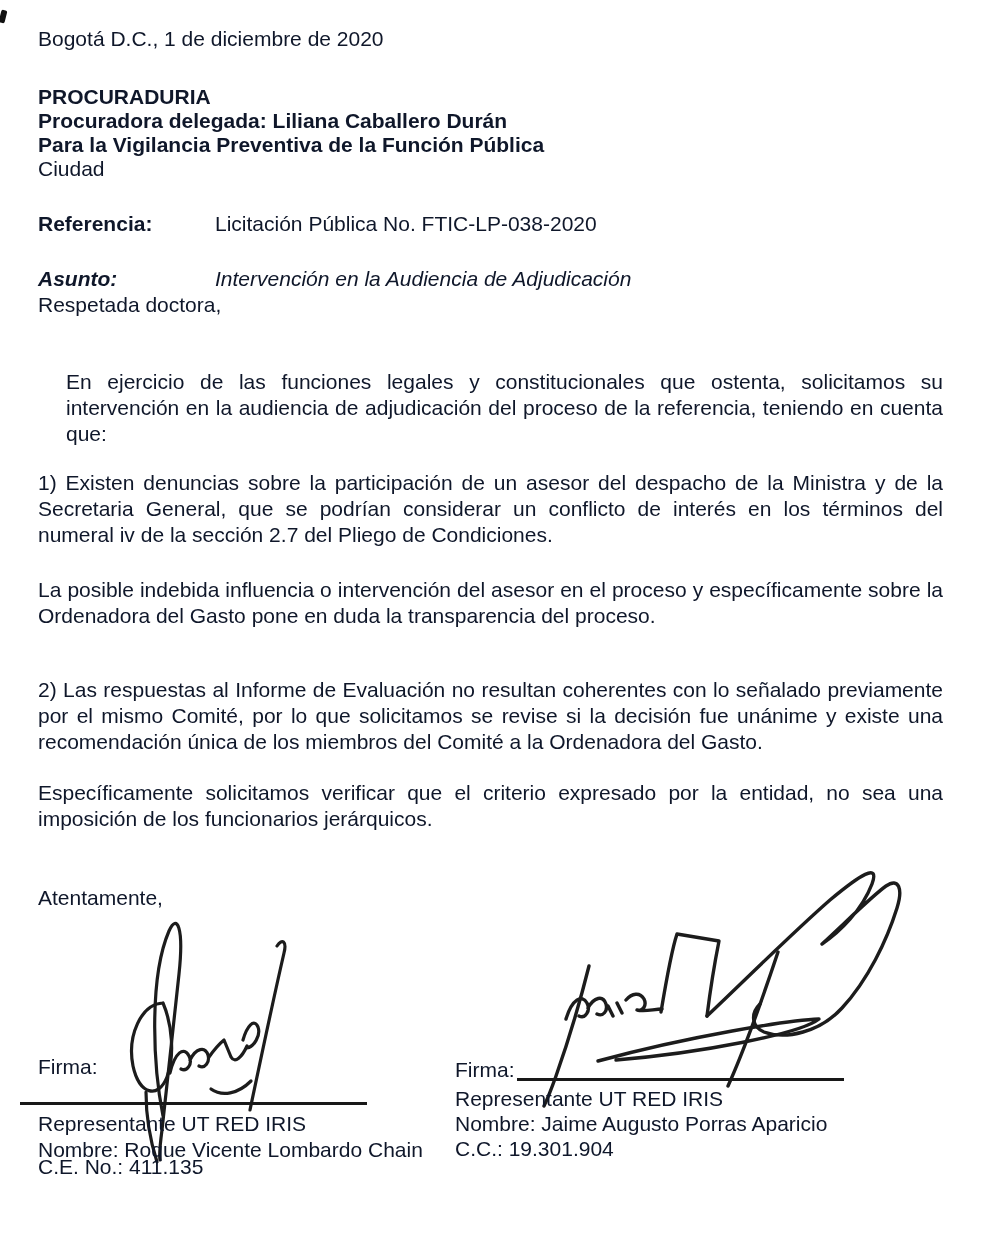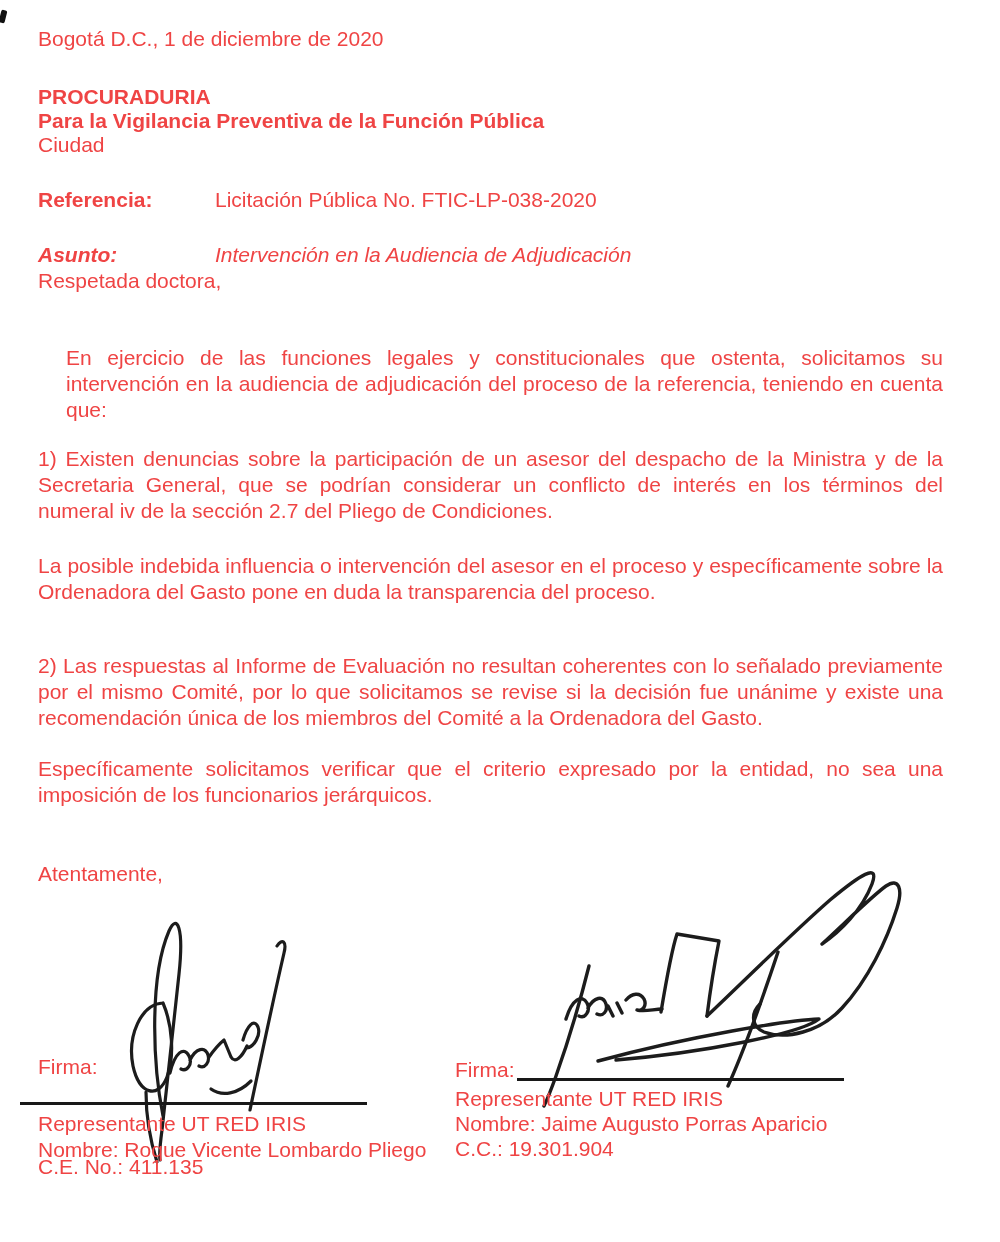--- a/index.html
+++ b/index.html
@@ -5,21 +5,21 @@
   html,body{margin:0;padding:0;background:#e8e8e8;}
   .page{
     position:relative;
     width:1000px;height:1242px;
     margin:0 auto;
     background:#ffffff;
     box-sizing:border-box;
     padding:26px 57px 0 38px;
     font-family:"Liberation Sans","DejaVu Sans",sans-serif;
     font-size:21px;
-    color:#ef4444;
+    color:#0f172a;
     overflow:hidden;
   }
   .date-line{line-height:26px;}
   .recipient{margin-top:33px;line-height:24px;}
   .recipient .b{font-weight:700;}
   .label-row{display:flex;line-height:26px;}
   .label-row .lbl{font-weight:700;flex:0 0 177px;}
   .ref-row{margin-top:30px;}
   .subj-row{margin-top:29px;font-style:italic;}
   .greeting{line-height:26px;}
@@ -59,20 +59,21 @@
 <body>
 
 <div class="page">
 
   <div class="speck"></div>
 
   <div class="date-line">Bogotá D.C., 1 de diciembre de 2020</div>
 
   <div class="recipient">
     <div class="b">PROCURADURIA</div>
+    <div class="b">Procuradora delegada: Liliana Caballero Durán</div>
     <div class="b">Para la Vigilancia Preventiva de la Función Pública</div>
     <div>Ciudad</div>
   </div>
 
   <div class="label-row ref-row">
     <span class="lbl">Referencia:</span>
     <span>Licitación Pública No. FTIC-LP-038-2020</span>
   </div>
 
   <div class="label-row subj-row">
@@ -108,21 +109,21 @@
       <path d="M707,1016 C740,985 790,935 830,900 C860,875 880,862 872,884 C862,910 840,932 822,944 C846,922 872,896 886,886 C899,877 903,889 897,908 C887,940 868,980 842,1008 C820,1032 786,1040 764,1032 C752,1027 750,1014 760,1004"></path>
       <path d="M778,952 C762,1000 742,1055 728,1086"></path>
       <path d="M598,1061 C690,1036 790,1020 819,1019 C800,1034 700,1053 616,1060"></path>
     </g>
   </svg>
 
   <div class="sigblock sig-left">
     <div class="row r-firma">Firma:</div>
     <div class="rule"></div>
     <div class="row r-role">Representante UT RED IRIS</div>
-    <div class="row r-name">Nombre: Roque Vicente Lombardo Pliego</div>
+    <div class="row r-name">Nombre: Roque Vicente Lombardo Chain</div>
     <div class="row r-id">C.E. No.: 411.135</div>
   </div>
 
   <div class="sigblock sig-right">
     <div class="row r-firma">Firma:</div>
     <div class="rule"></div>
     <div class="row r-role">Representante UT RED IRIS</div>
     <div class="row r-name">Nombre: Jaime Augusto Porras Aparicio</div>
     <div class="row r-id">C.C.: 19.301.904</div>
   </div>

